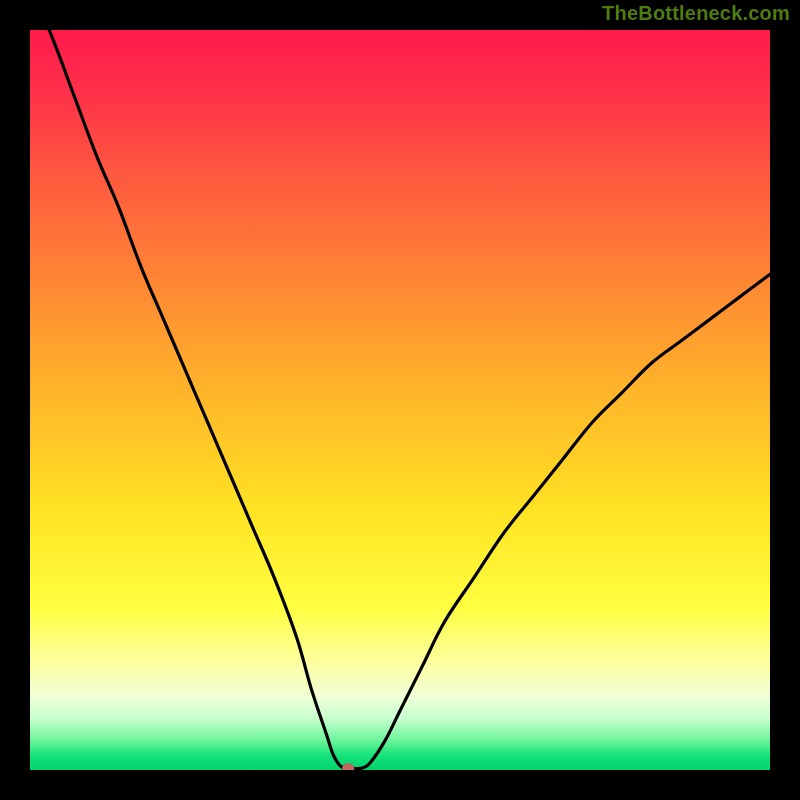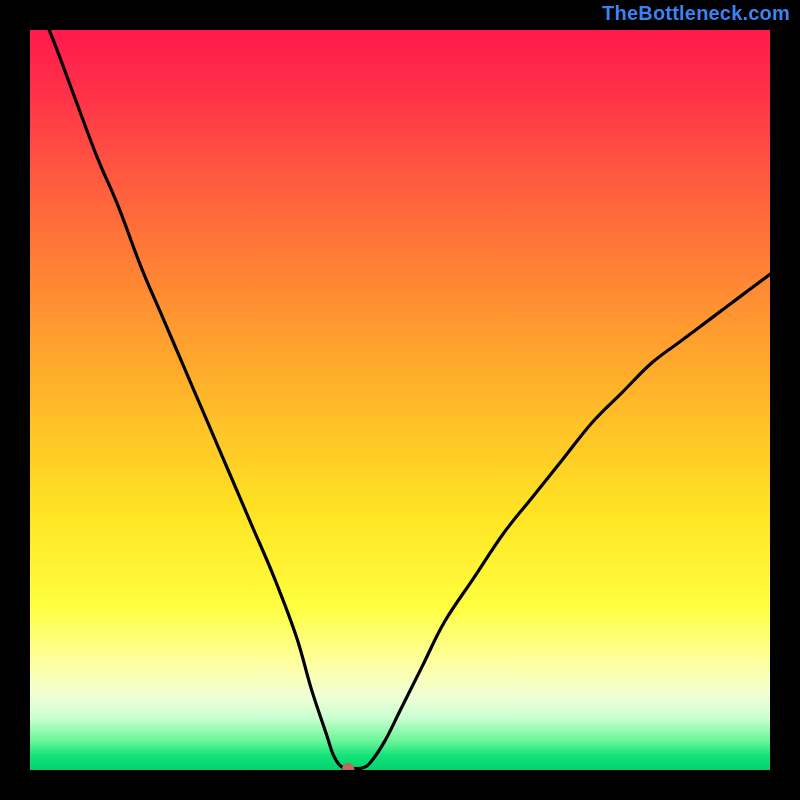--- a/index.html
+++ b/index.html
@@ -14,21 +14,21 @@
   .frame {
     position: relative;
     width: 800px;
     height: 800px;
     background: #000;
   }
   .watermark {
     position: absolute;
     top: 2px;
     right: 10px;
-    color: #3b82f6;
+    color: #4d7c0f;
     font-size: 20px;
     font-weight: 600;
     letter-spacing: 0.2px;
     z-index: 5;
   }
   .plot-area {
     position: absolute;
     left: 30px;
     top: 30px;
     width: 740px;

